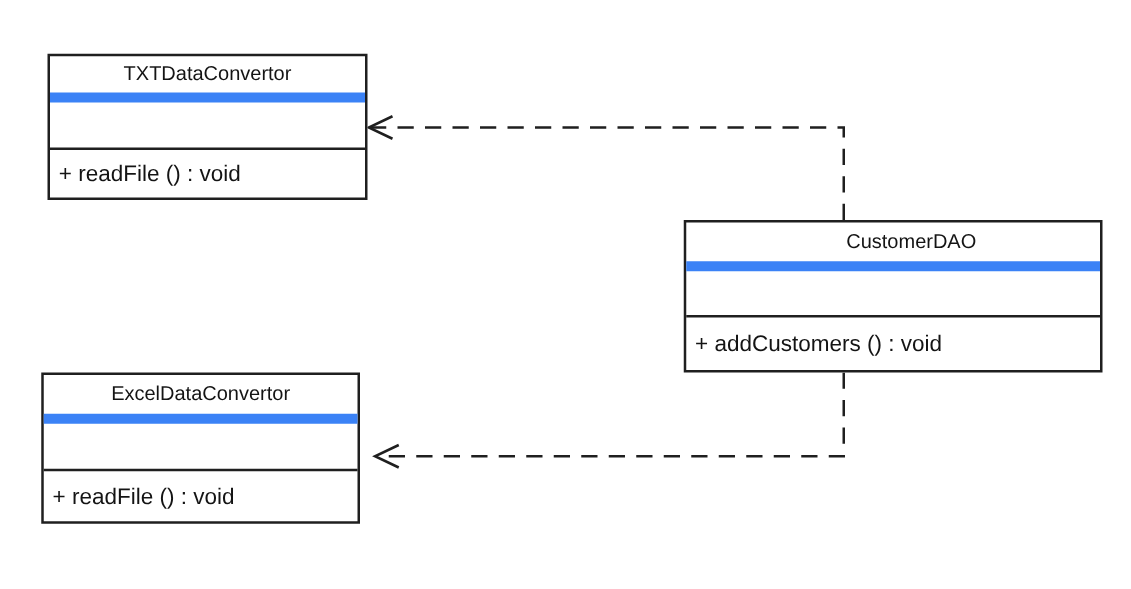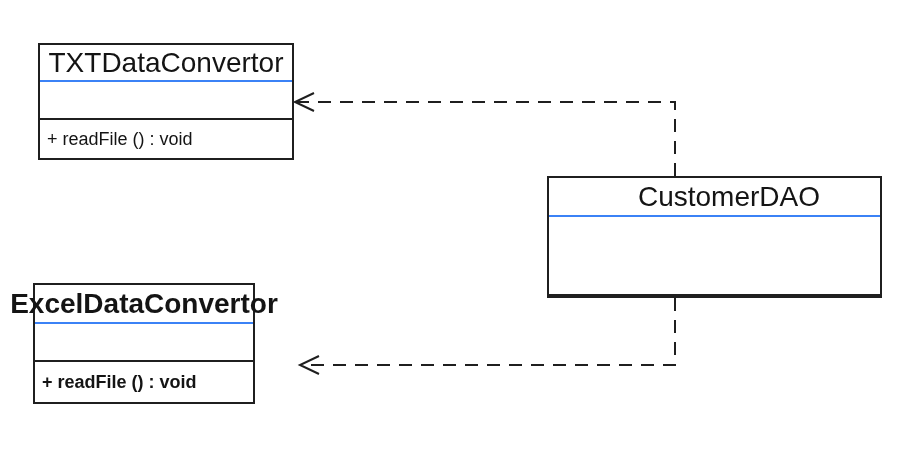--- a/index.html
+++ b/index.html
@@ -32,22 +32,22 @@
     background: #ffffff;
     color: #141414;
   }
   .class-box .row {
     box-sizing: border-box;
     display: flex;
     align-items: center;
   }
   .class-box .title-row {
     justify-content: center;
-    border-bottom: 2px solid #3b82f6;
-    font-size: 28px;
+    border-bottom: 8px solid #3b82f6;
+    font-size: 16px;
     letter-spacing: 0px;
     white-space: nowrap;
   }
   .class-box .attrs-row {
     border-bottom: 2px solid #1f1f1f;
   }
   .class-box .methods-row {
     justify-content: flex-start;
     padding-left: 7px;
     font-size: 18px;
@@ -57,21 +57,21 @@
   #box-txt    { left: 38px;  top: 43px;  width: 256px; height: 117px; }
   #box-txt    .title-row   { height: 37px; }
   #box-txt    .attrs-row   { flex: 1; }
   #box-txt    .methods-row { height: 38px; }
 
   #box-dao    { left: 547px; top: 176px; width: 335px; height: 122px; }
   #box-dao    .title-row   { height: 39px; padding-left: 29px; }
   #box-dao    .attrs-row   { flex: 1; }
   #box-dao    .methods-row { height: 42px; }
 
-  #box-excel  { left: 33px;  top: 283px; width: 222px; height: 121px; font-weight: bold; }
+  #box-excel  { left: 33px;  top: 298px; width: 255px; height: 121px; }
   #box-excel  .title-row   { height: 39px; }
   #box-excel  .attrs-row   { flex: 1; }
   #box-excel  .methods-row { height: 40px; }
 </style>
 </head>
 <body>
 
 <div class="stage">
 
   <svg class="connectors" viewBox="0 0 905 471" xmlns="http://www.w3.org/2000/svg">
@@ -89,20 +89,21 @@
 
   <div class="class-box" id="box-txt">
     <div class="row title-row">TXTDataConvertor</div>
     <div class="row attrs-row"></div>
     <div class="row methods-row">+ readFile () : void</div>
   </div>
 
   <div class="class-box" id="box-dao">
     <div class="row title-row">CustomerDAO</div>
     <div class="row attrs-row"></div>
+    <div class="row methods-row">+ addCustomers () : void</div>
   </div>
 
   <div class="class-box" id="box-excel">
     <div class="row title-row">ExcelDataConvertor</div>
     <div class="row attrs-row"></div>
     <div class="row methods-row">+ readFile () : void</div>
   </div>
 
 </div>
 

